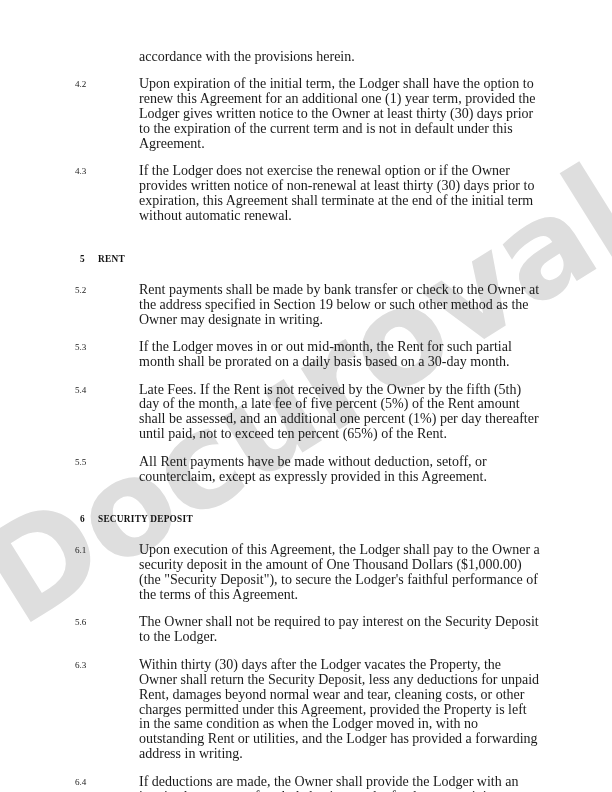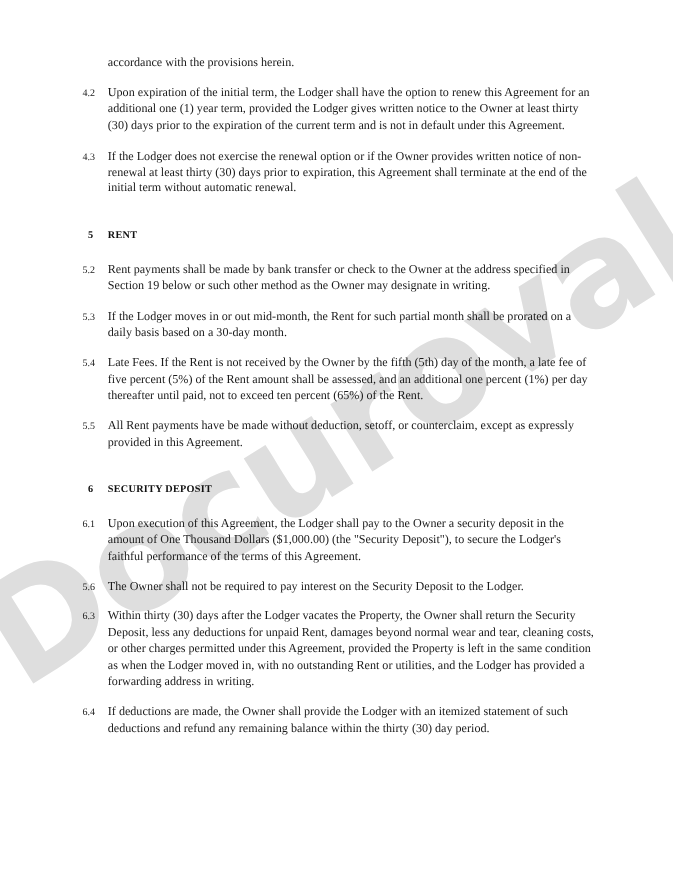--- a/index.html
+++ b/index.html
@@ -59,24 +59,25 @@
   }
   .clause-num {
     flex: 0 0 23px;
     width: 23px;
     font-size: 9.1px;
     line-height: 14.9px;
     color: #1a1a1a;
   }
   .clause-body {
     flex: 1 1 auto;
-    font-size: 11px;
+    font-size: 14px;
     line-height: 14.9px;
     text-align: left;
     color: #1a1a1a;
+    margin-left: 41px;
   }
 
   
   .cont {
     display: flex;
     align-items: flex-start;
     margin-bottom: 12.5px;
   }
   .cont .clause-num { visibility: hidden; }
 

